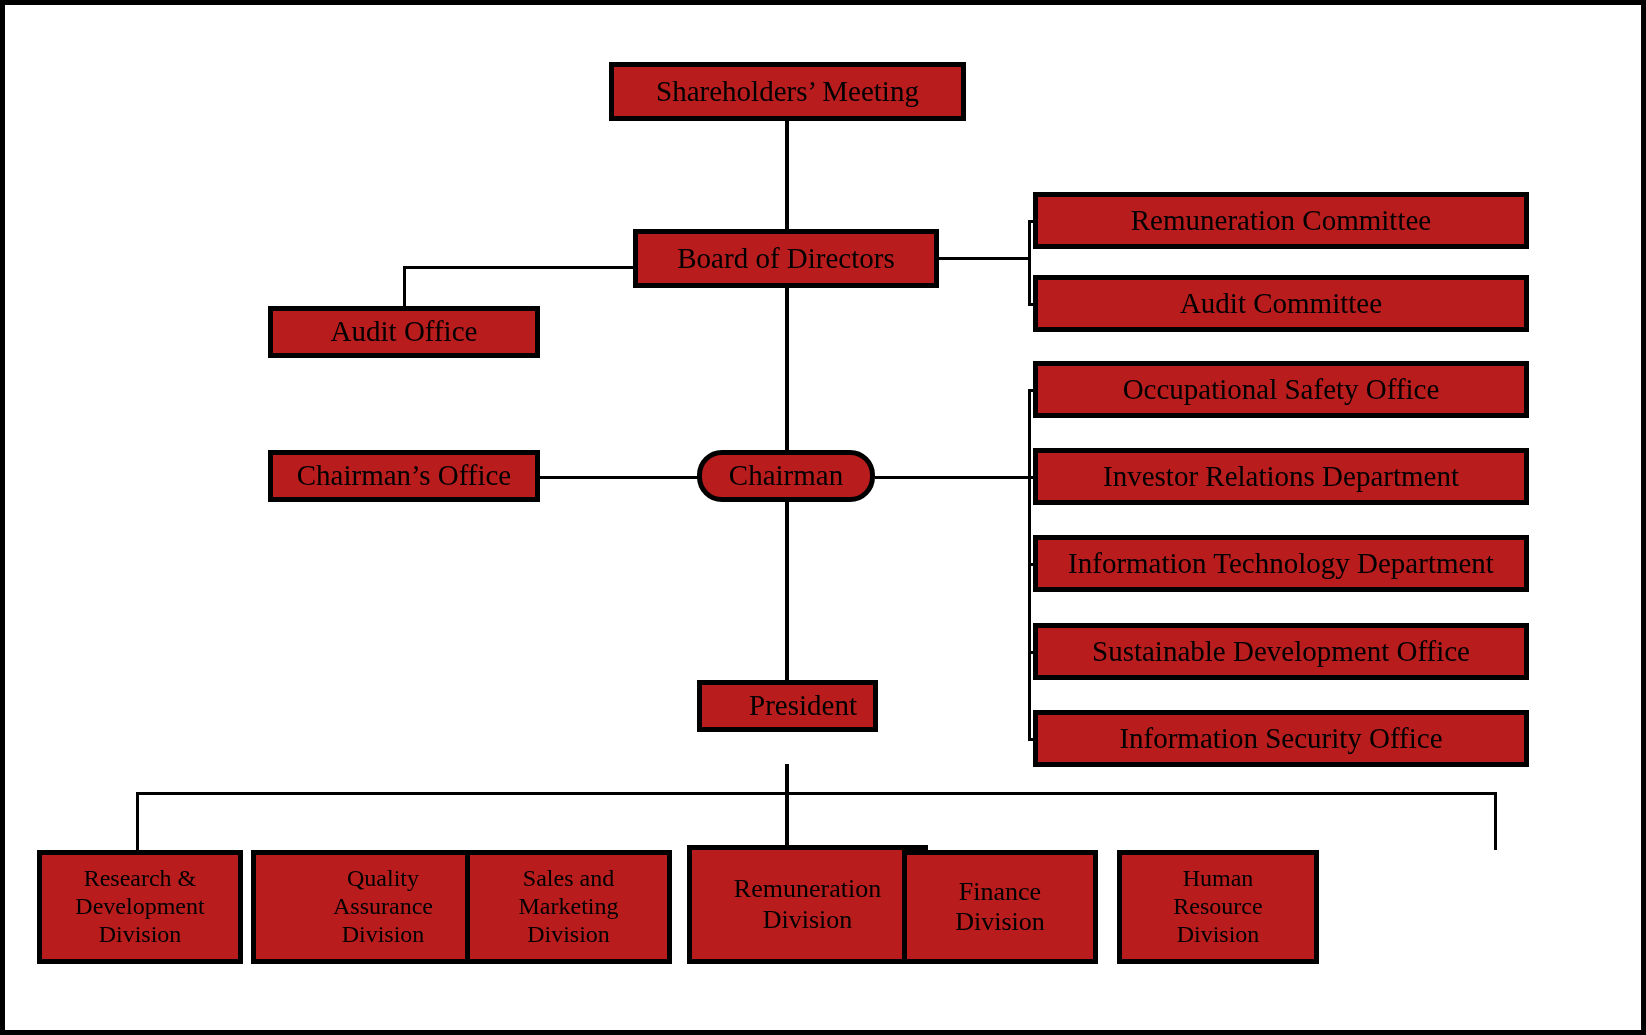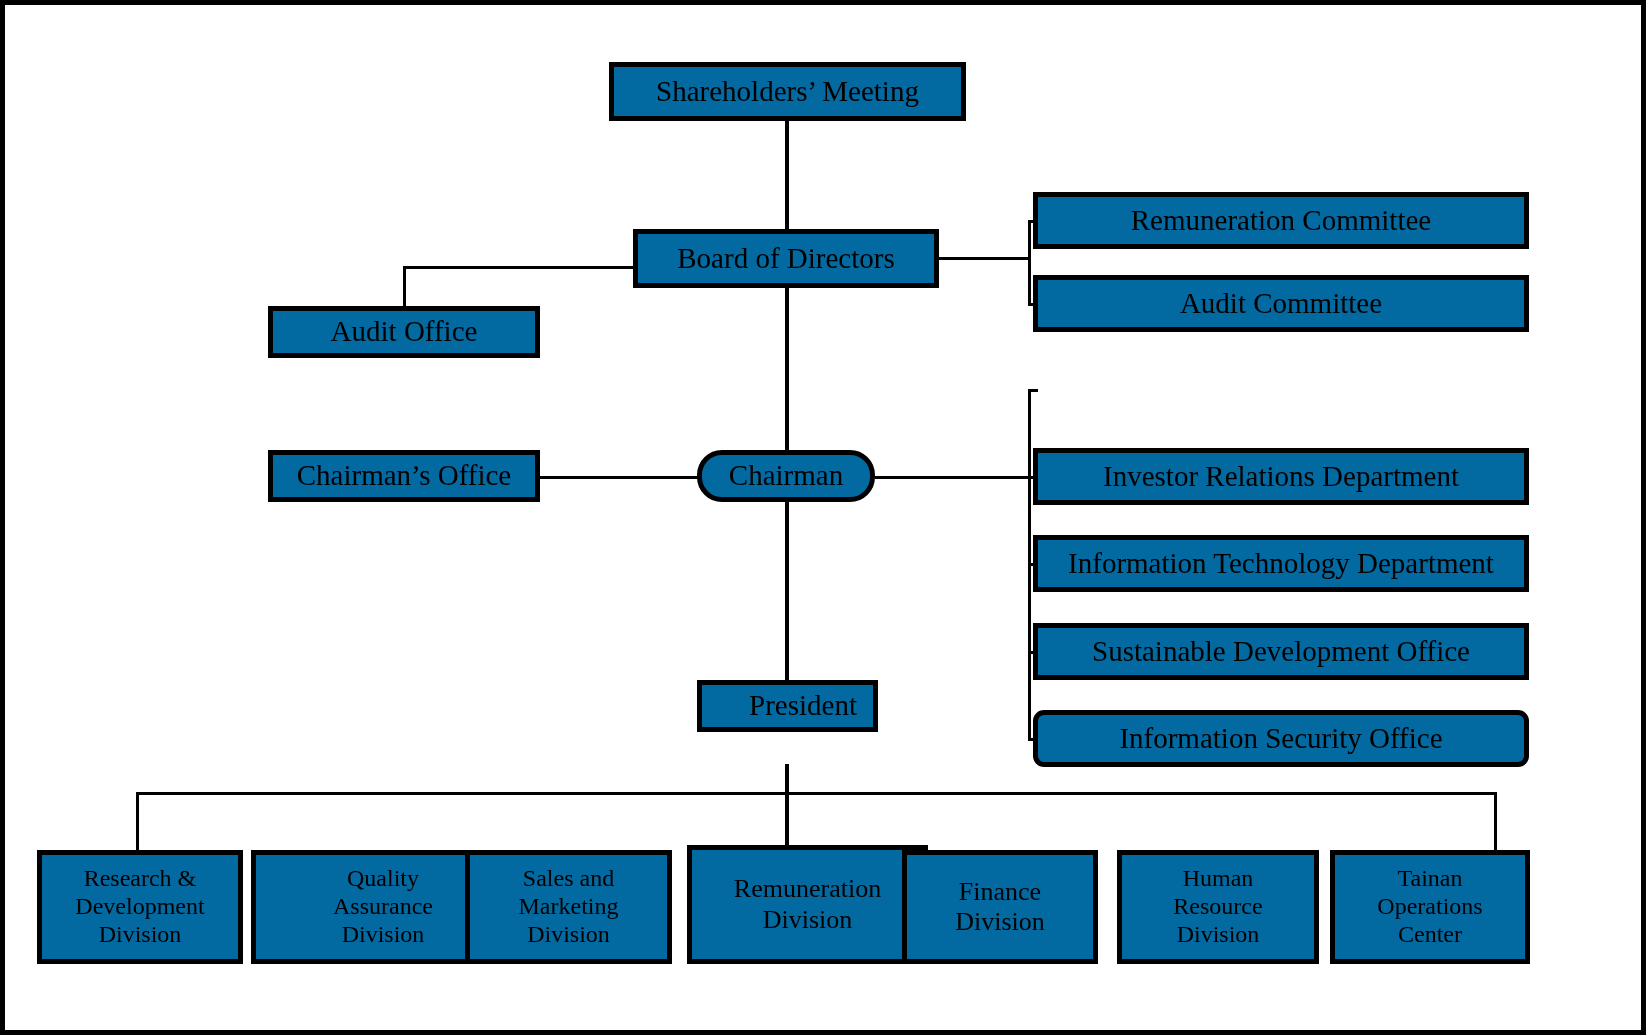--- a/index.html
+++ b/index.html
@@ -20,21 +20,21 @@
     left: 0;
     top: 0;
     width: 1646px;
     height: 1035px;
     box-sizing: border-box;
     border: 5px solid #000000;
   }
   .node {
     position: absolute;
     box-sizing: border-box;
-    background: #0369a1;
+    background: #b91c1c;
     border: 5px solid #000000;
     display: flex;
     align-items: center;
     justify-content: center;
     text-align: center;
     color: #000000;
     line-height: 1.16;
     z-index: 3;
   }
   .node .lbl {
@@ -112,34 +112,37 @@
   </div>
 
   <div class="node fs-28" style="left:697px; top:450px; width:178px; height:52px;border-radius:25px;">
     <span class="lbl">Chairman</span>
   </div>
 
   <div class="node fs-28" style="left:268px; top:450px; width:272px; height:52px;">
     <span class="lbl">Chairman’s Office</span>
   </div>
 
+  <div class="node fs-28" style="left:1033px; top:361px; width:496px; height:57px;">
+    <span class="lbl">Occupational Safety Office</span>
+  </div>
 
   <div class="node fs-28" style="left:1033px; top:448px; width:496px; height:57px;">
     <span class="lbl">Investor Relations Department</span>
   </div>
 
   <div class="node fs-28" style="left:1033px; top:535px; width:496px; height:57px;">
     <span class="lbl">Information Technology Department</span>
   </div>
 
   <div class="node fs-28" style="left:1033px; top:623px; width:496px; height:57px;">
     <span class="lbl">Sustainable Development Office</span>
   </div>
 
-  <div class="node fs-28" style="left:1033px; top:710px; width:496px; height:57px;border-radius:11px;">
+  <div class="node fs-28" style="left:1033px; top:710px; width:496px; height:57px;">
     <span class="lbl">Information Security Office</span>
   </div>
 
   <div class="node fs-28" style="left:697px; top:680px; width:181px; height:52px;padding-left:31px;">
     <span class="lbl">President</span>
   </div>
 
   <div class="node fs-24" style="left:37px; top:850px; width:206px; height:114px;">
     <span class="lbl">Research &amp;
 Development
@@ -167,19 +170,14 @@
     <span class="lbl">Finance
 Division</span>
   </div>
 
   <div class="node fs-24" style="left:1117px; top:850px; width:202px; height:114px;">
     <span class="lbl">Human
 Resource
 Division</span>
   </div>
 
-  <div class="node fs-24" style="left:1330px; top:850px; width:200px; height:114px;">
-    <span class="lbl">Tainan
-Operations
-Center</span>
-  </div>
 
 </div>
 
 </body></html>

